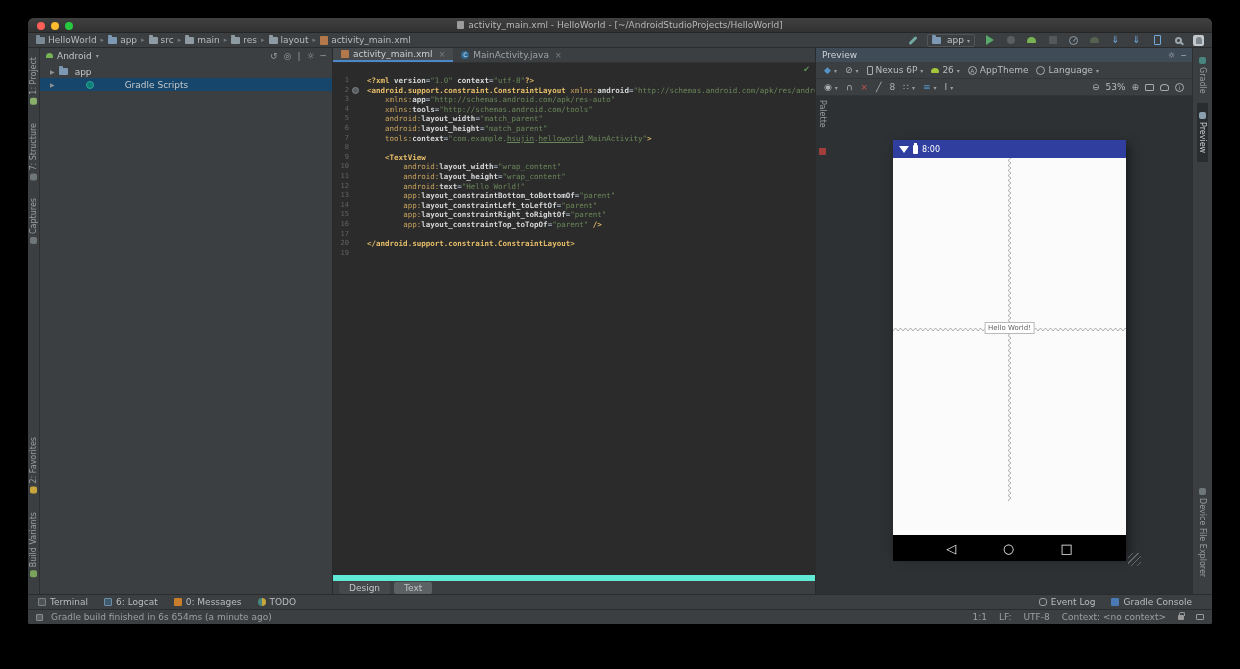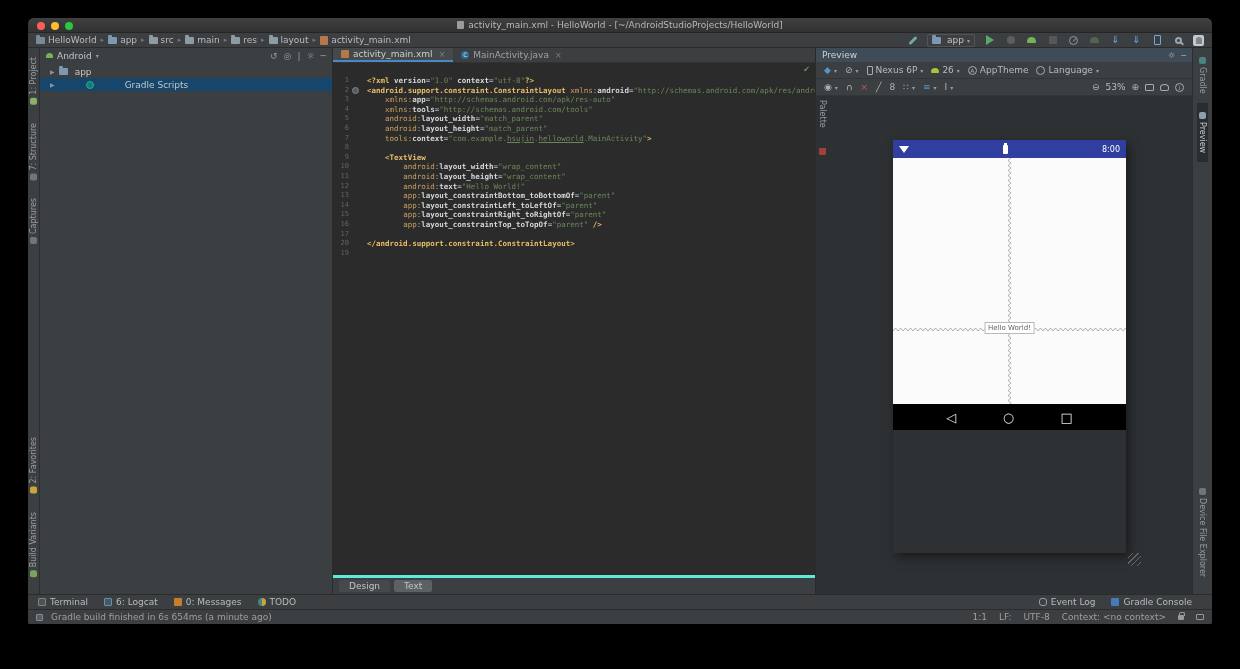--- a/index.html
+++ b/index.html
@@ -95,21 +95,21 @@
   .lt{white-space:pre;padding-left:12px;}
   .c-tg{color:#e8bf6a;font-weight:bold;}
   .c-ns{color:#c9a35f;}
   .c-at{color:#d4d6d8;font-weight:bold;}
   .c-vl{color:#6a8759;}
   .c-pl{color:#a9b7c6;}
   .c-lk{color:#6a8759;text-decoration:underline;}
   .gutter-circle{position:absolute;left:19px;top:39px;width:7px;height:7px;border-radius:50%;
                  background:#555b5e;border:1px solid #7d868b;}
   .inspect-ok{position:absolute;right:5px;top:17px;color:#5f9955;font-size:8px;}
-  .dt-bar{position:absolute;left:0;bottom:0;right:0;height:19px;background:#3c3f41;border-top:3px solid #5eead4;
+  .dt-bar{position:absolute;left:0;bottom:0;right:0;height:19px;background:#3c3f41;border-top:6px solid #5eead4;
           display:flex;align-items:center;gap:4px;padding-left:6px;}
   .dtab{font-size:9px;color:#c0c3c5;padding:1px 10px;border-radius:2px;background:#46494b;cursor:default;}
   .dtab.active{background:#5c6164;}
 
   
   .preview{position:absolute;left:788px;top:0;bottom:0;width:376px;background:#2e3134;}
   .pv-header{position:absolute;left:0;top:0;right:0;height:14px;background:#3f4b57;display:flex;align-items:center;
              padding:0 6px;font-size:9px;color:#cdd2d6;}
   .pv-hicons{margin-left:auto;display:flex;gap:6px;font-size:8px;color:#aeb4b8;align-items:center;}
   .pv-row{position:absolute;left:0;right:0;background:#3c3f41;display:flex;align-items:center;gap:8px;
@@ -124,28 +124,28 @@
   .api-droid{width:8px;height:5px;background:#a4c639;border-radius:4px 4px 1px 1px;}
   .circleA{width:9px;height:9px;border:1px solid #a7abad;border-radius:50%;font-size:6px;display:inline-flex;
            align-items:center;justify-content:center;color:#a7abad;}
   .pv-zoomgrp{margin-left:auto;display:flex;align-items:center;gap:6px;}
   .fit-ic,.pan-ic{width:9px;height:7px;border:1px solid #a7abad;border-radius:1px;}
   .pan-ic{border-radius:50% 50% 2px 2px;}
   .canvas{position:absolute;left:0;top:48px;right:0;bottom:0;background:#2e3134;overflow:hidden;}
   .palette-label{position:absolute;left:2px;top:4px;writing-mode:vertical-rl;font-size:8px;color:#9a9da0;}
   .palette-chip{position:absolute;left:3px;top:52px;width:7px;height:7px;background:#a33f3b;border-radius:1px;}
   .phone{position:absolute;left:77px;top:44px;width:233px;height:413px;box-shadow:3px 4px 10px rgba(0,0,0,.5);}
-  .ph-status{height:18px;background:#303f9f;display:flex;align-items:center;justify-content:space-between;gap:4px;padding:0 6px;}
+  .ph-status{height:18px;background:#303f9f;display:flex;align-items:center;justify-content:flex-start;gap:4px;padding:0 6px;}
   .wifi{width:0;height:0;border-left:5px solid transparent;border-right:5px solid transparent;border-top:7px solid #fff;}
   .batt{width:5px;height:9px;background:#fff;border-radius:1px;position:relative;}
   .batt:before{content:"";position:absolute;top:-2px;left:1px;width:3px;height:2px;background:#fff;}
   .ph-time{color:#fff;font-size:8px;}
   .ph-appbar{height:26px;background:#3f51b5;display:flex;align-items:center;padding:0 12px;}
   .ph-title{color:#fff;font-size:11px;}
-  .ph-content{position:relative;height:246px;background:#fbfbfb;overflow:hidden;}
+  .ph-content{position:relative;height:377px;background:#fbfbfb;overflow:hidden;}
   .zz-h{position:absolute;left:0;right:0;top:169px;height:5px;}
   .zz-v{position:absolute;top:0;bottom:0;left:114px;width:5px;}
   .ph-label{position:absolute;left:50%;top:170px;transform:translate(-50%,-50%);background:#fff;border:1px solid #b9b9b9;
             color:#5f5f5f;font-size:7px;padding:1px 3px;white-space:nowrap;}
   .ph-nav{height:26px;background:#000;display:flex;align-items:center;justify-content:space-around;padding:0 30px;}
   .ph-nav span{color:#e8e8e8;font-size:13px;}
   .resize-handle{position:absolute;left:312px;top:457px;width:13px;height:13px;
                  background:repeating-linear-gradient(135deg,transparent 0 3px,#6f7375 3px 4px);opacity:.8;}
 
   

